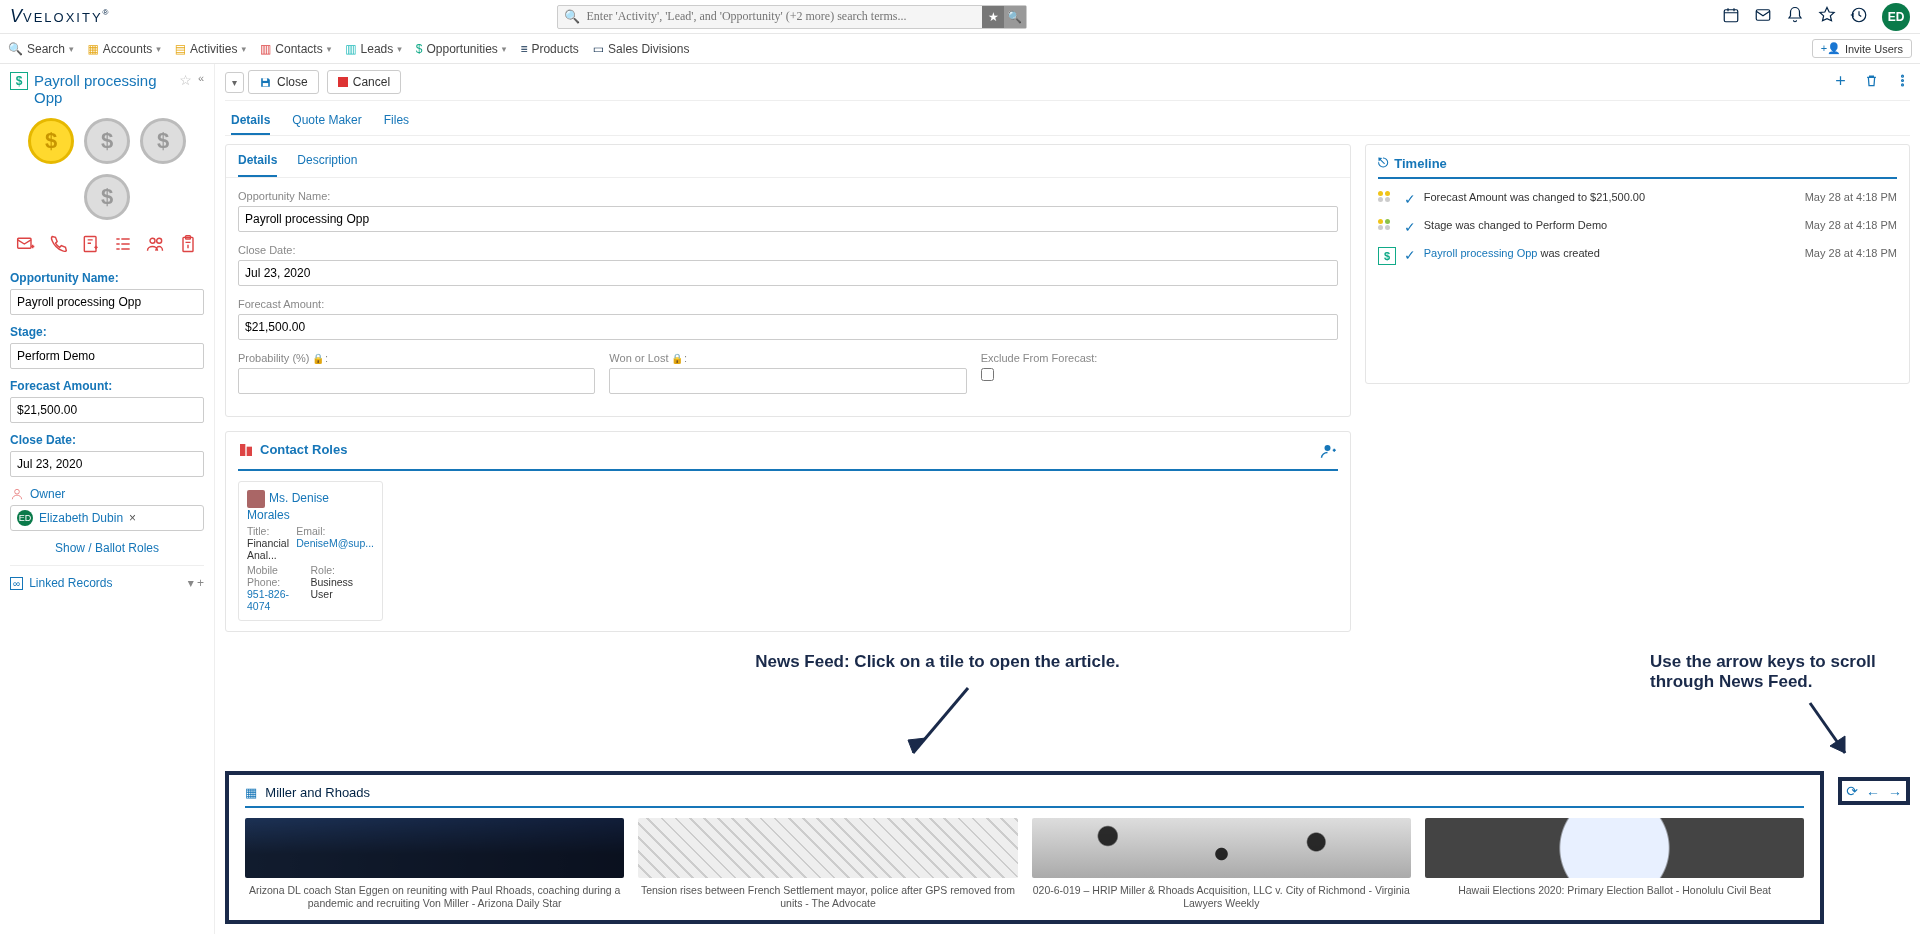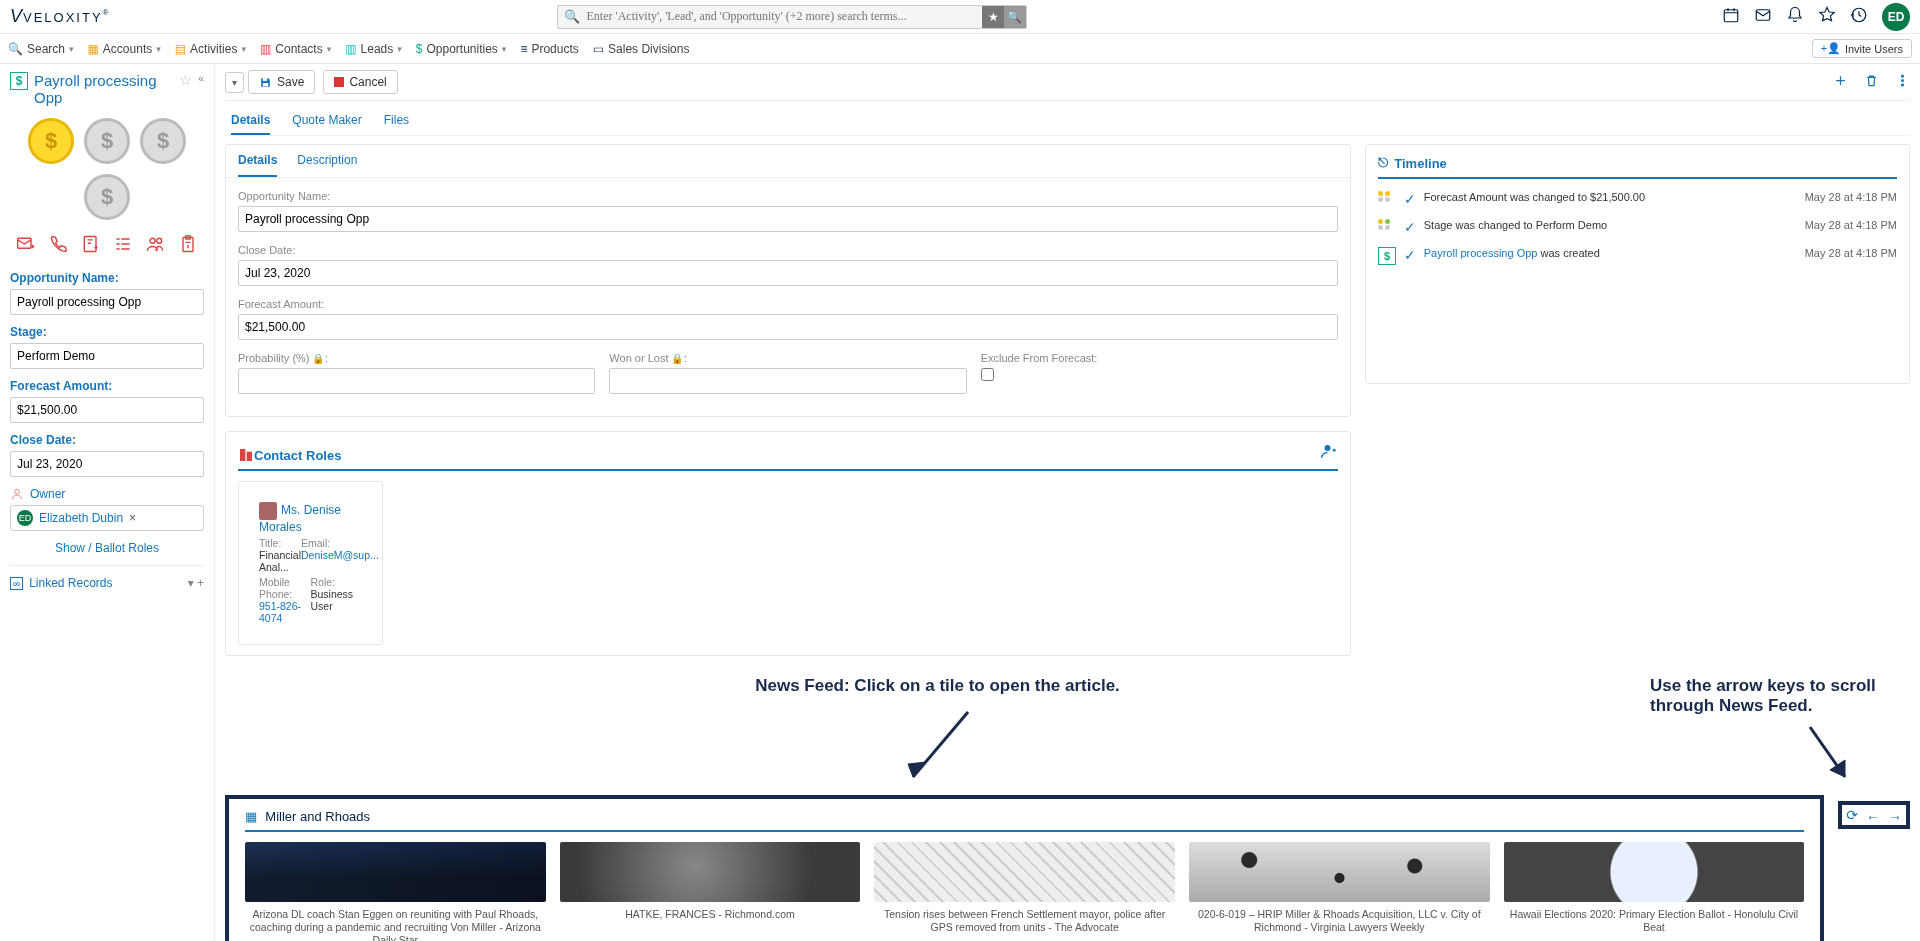--- a/index.html
+++ b/index.html
@@ -75,25 +75,25 @@
 .subtabs { display:flex; gap:20px; border-bottom:1px solid #eee; margin:-10px -12px 12px -12px; padding:0 12px; }
 .subtabs .st { color:#1676b8; font-size:12px; padding:8px 0; cursor:pointer;}
 .subtabs .st.active { border-bottom:2px solid #1676b8; font-weight:600;}
 
 .formrow { display:flex; gap:14px; margin-bottom:12px;}
 .formcol { flex:1; }
 .flabel { font-size:11px; color:#888; margin-bottom:4px;}
 .finput { width:100%; border:1px solid #ccc; padding:5px 6px; font-size:12px; border-radius:2px; background:#fff;}
 .lockicon { font-size:10px; color:#aaa; margin-left:3px;}
 
-.contacthdr { display:flex; align-items:flex-end; color:#1676b8; font-size:13px; font-weight:600; border-bottom:2px solid #1676b8; padding-bottom:6px;}
+.contacthdr { display:flex; align-items:flex-start; gap:6px; color:#1676b8; font-size:13px; font-weight:600; border-bottom:2px solid #1676b8; padding-bottom:6px;}
 .contacthdr svg { fill:#d44; }
 .contacthdr .adduser { margin-left:auto; }
 .contacthdr .adduser svg { fill:#1676b8; }
-.contactcard { border:1px solid #e5e5e5; border-radius:3px; padding:20px; margin-top:10px; width: 145px; font-size:10.5px;}
+.contactcard { border:1px solid #e5e5e5; border-radius:3px; padding:8px; margin-top:10px; width: 145px; font-size:10.5px;}
 .contactcard .cav { width:18px; height:18px; background:#a66; border-radius:2px; display:inline-block; vertical-align:middle; margin-right:4px;}
 .contactcard .cname { color:#1676b8; font-size:12px;}
 .contactcard .crow { display:flex; margin-top:3px;}
 .contactcard .ccol { flex:1; }
 .contactcard .clab { color:#888;}
 .contactcard .cval { color:#333;}
 .contactcard .clink { color:#1676b8;}
 
 .timehdr { display:flex; align-items:center; gap:6px; color:#1676b8; font-size:13px; font-weight:600; border-bottom:2px solid #1676b8; padding-bottom:6px;}
 .titem { display:flex; margin-top:12px; font-size:11px; }
@@ -275,21 +275,21 @@
 
   <div class="right">
     <div class="rtop">
       <span class="arrowdown">▾</span>
       <div class="btn save">
           <svg width="13" height="13" viewBox="0 0 24 24">
             <path d="M4 4h13l3 3v13H4z" fill="#1676b8"></path>
             <rect x="7" y="4" width="8" height="5" fill="#fff"></rect>
             <rect x="7" y="13" width="10" height="6" fill="#fff"></rect>
           </svg>
-          <span>Save</span>
+          <span>Close</span>
         </div>
       <div class="btn cancel">
           <span class="sq"></span>
           <span>Cancel</span>
         </div>
       <div class="righticons">
         <span><svg viewBox="0 0 24 24">
               <path d="M12 5v14M5 12h14"></path>
             </svg></span>
         <span><svg viewBox="0 0 24 24">
@@ -455,24 +455,20 @@
         <div class="nhdr">
             <span style="color:#1676b8;">▦</span>
             <span>Miller and Rhoads</span>
           </div>
         <div class="tiles">
           <div class="tile">
               <div class="timg t1"></div>
               <div class="tcap">Arizona DL coach Stan Eggen on reuniting with Paul Rhoads, coaching during a pandemic and recruiting Von Miller - Arizona Daily Star</div>
             </div>
           <div class="tile">
-              <div class="timg t2"></div>
-              <div class="tcap">HATKE, FRANCES - Richmond.com</div>
-            </div>
-          <div class="tile">
               <div class="timg t3"></div>
               <div class="tcap">Tension rises between French Settlement mayor, police after GPS removed from units - The Advocate</div>
             </div>
           <div class="tile">
               <div class="timg t4"></div>
               <div class="tcap">020-6-019 – HRIP Miller &amp; Rhoads Acquisition, LLC v. City of Richmond - Virginia Lawyers Weekly</div>
             </div>
           <div class="tile">
               <div class="timg t5"></div>
               <div class="tcap">Hawaii Elections 2020: Primary Election Ballot - Honolulu Civil Beat</div>

